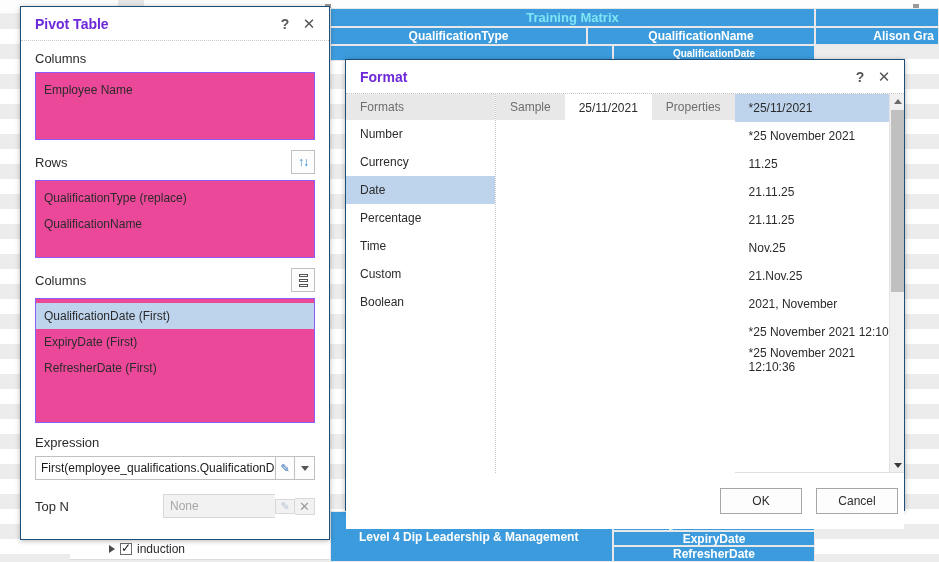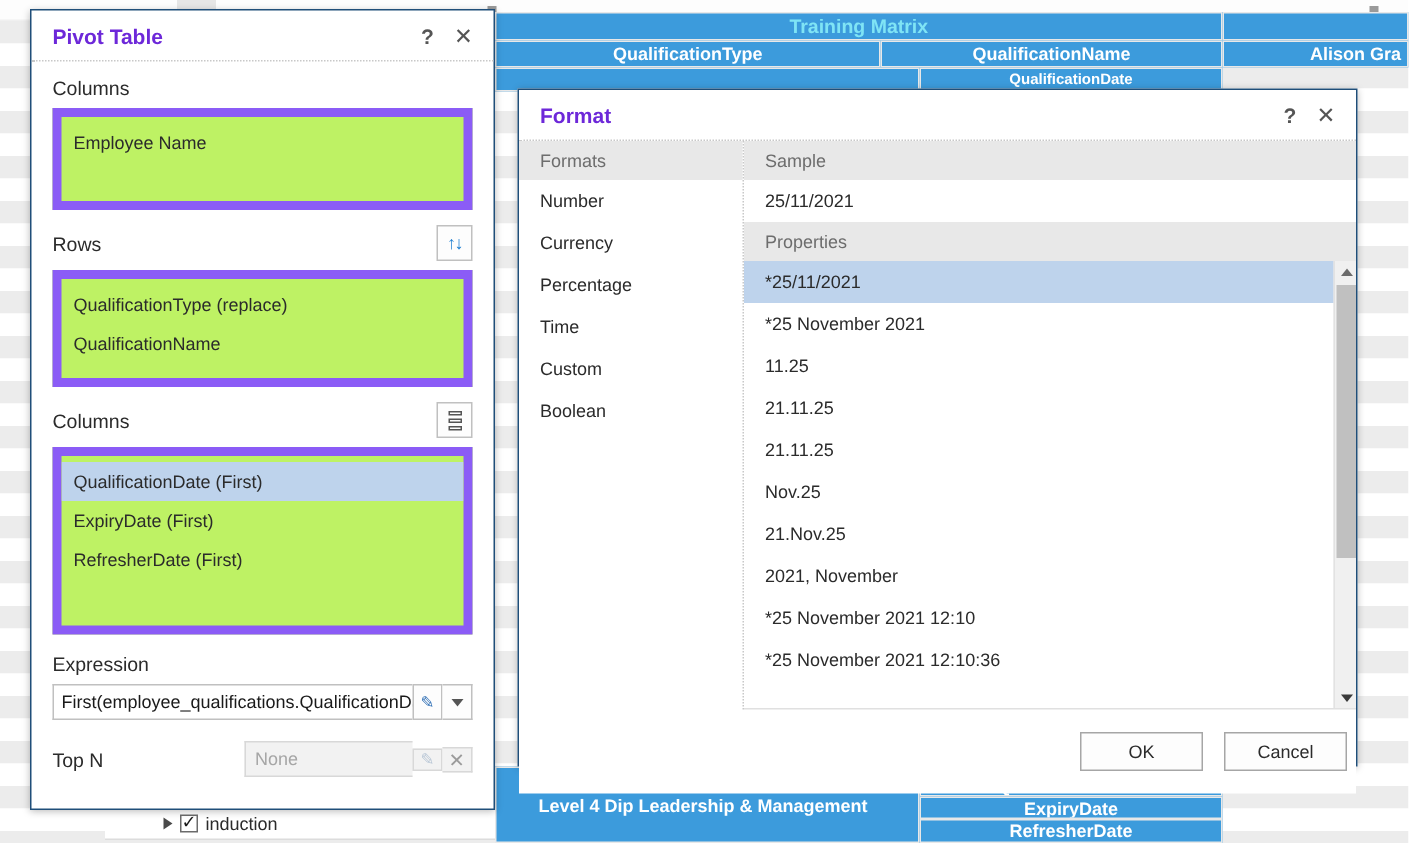--- a/index.html
+++ b/index.html
@@ -95,21 +95,21 @@
   .dlg-btn.x { font-size: 15px; }
 
   
   #pivot { left: 20px; top: 6px; width: 310px; height: 534px; }
   .pv-body { padding: 0 14px; }
   .pv-label {
     font-size: 13px; color: #2b2b2b; margin: 10px 0 6px 0;
   }
   .pv-labelrow { display: flex; align-items: center; justify-content: space-between; }
   .listbox {
-    border: 6px solid #8b5cf6; background: #bef264;
+    border: 1px solid #8b5cf6; background: #ec4899;
     padding: 4px 0;
     overflow: hidden;
   }
   .lb-item {
     font-size: 12px; color: #2b2b2b;
     padding: 6px 8px;
     white-space: nowrap;
   }
   .lb-item.sel { background: #bed3ec; }
 
@@ -146,21 +146,21 @@
     flex: 1; height: 24px; border: 1px solid #d8d8d8; border-right: none;
     background: #f2f2f2; color: #a6a6a6; font-size: 12px;
     display: flex; align-items: center; padding: 0 6px;
   }
   .mini.dimbox { background: #f2f2f2; border-color: #d8d8d8; }
 
   
   #format { left: 345px; top: 59px; width: 560px; height: 452px; }
   .fm-cols { display: flex; height: 379px; }
   .fm-left { width: 150px; border-right: 1px dotted #c8c8c8; }
-  .fm-right { flex: 1; display: flex; flex-direction: column; }
+  .fm-right { flex: 1; display: flex; flex-direction: row; }
   .fm-hdr {
     height: 26px; background: #e8e8e8; color: #6d6d6d;
     font-size: 12px; display: flex; align-items: center; padding: 0 14px;
   }
   .fm-item {
     height: 28px; display: flex; align-items: center;
     padding: 0 14px; font-size: 12px; color: #2b2b2b; cursor: pointer;
   }
   .fm-item.sel { background: #bed3ec; }
   .fm-sample {
@@ -358,20 +358,21 @@
       <span class="dlg-btn qm">?</span>
       <span class="dlg-btn x">✕</span>
     </div>
 
     <div class="fm-cols">
       <div class="fm-left">
         <div class="fm-hdr">Formats</div>
         <div id="fmt-list">
             <div class="fm-item">Number</div>
             <div class="fm-item">Currency</div>
+            <div class="fm-item sel">Date</div>
             <div class="fm-item">Percentage</div>
             <div class="fm-item">Time</div>
             <div class="fm-item">Custom</div>
             <div class="fm-item">Boolean</div>
           </div>
       </div>
 
       <div class="fm-right">
         <div class="fm-hdr">Sample</div>
         <div class="fm-sample">25/11/2021</div>

